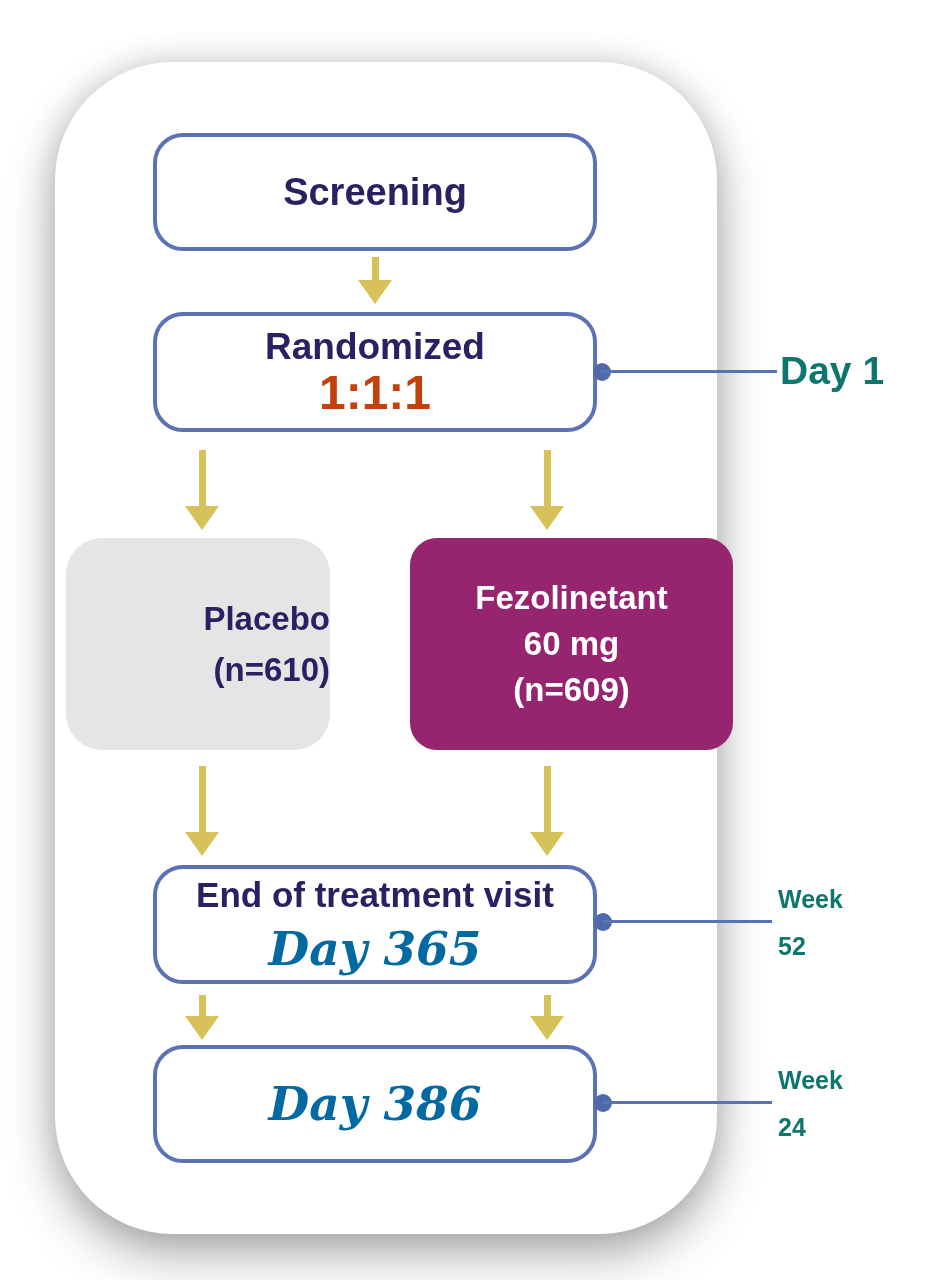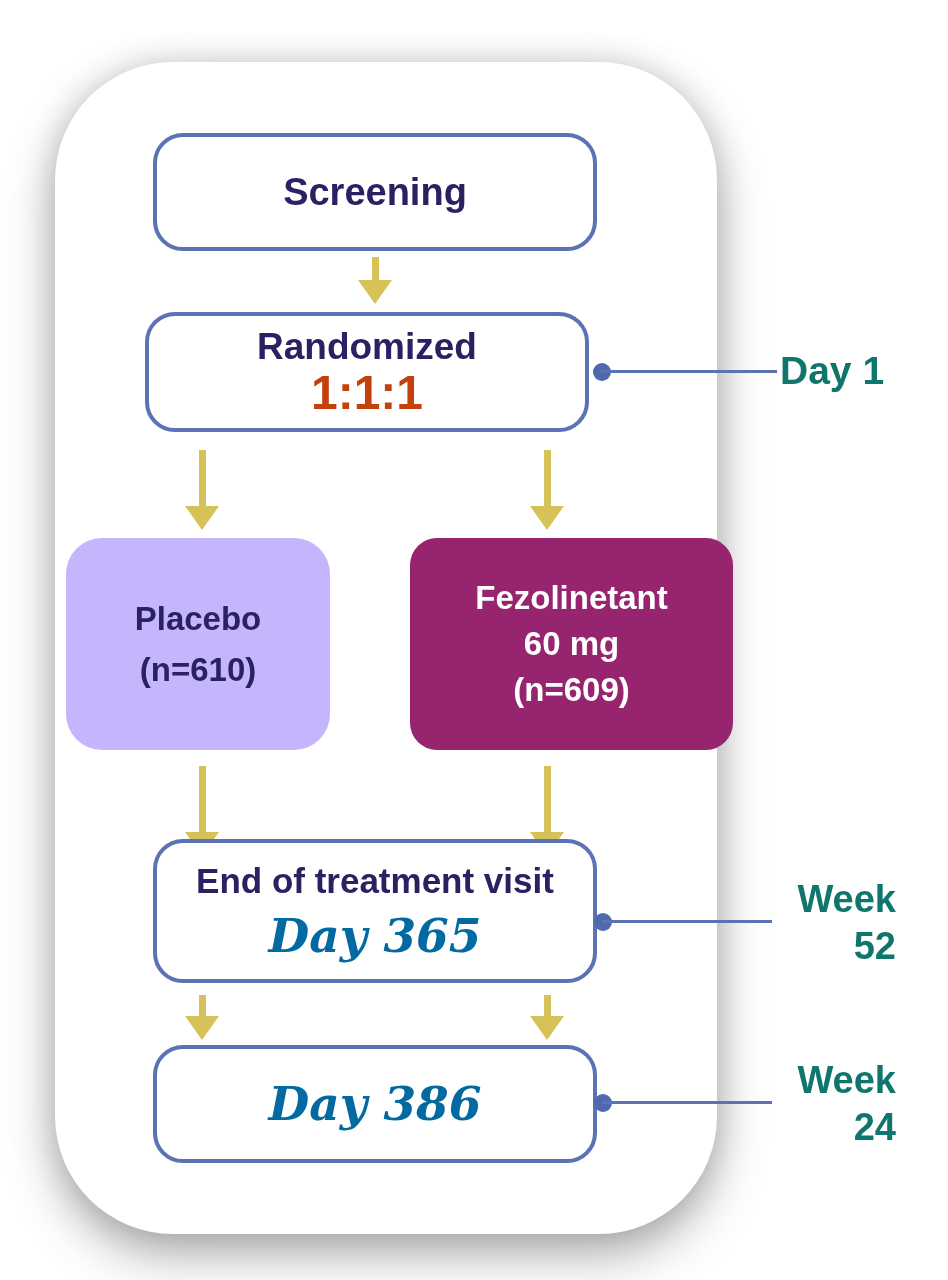--- a/index.html
+++ b/index.html
@@ -22,36 +22,36 @@
   .node {
     position:absolute; display:flex; flex-direction:column;
     align-items:center; justify-content:center; text-align:center;
   }
   .outline {
     background:#ffffff; border:4px solid #5b72b4; border-radius:30px;
   }
   .navy  { color:#2a2163; font-weight:bold; }
 
   .screening   { left:153px; top:133px; width:444px; height:118px; font-size:38px; }
-  .randomized  { left:145px; top:312px; width:444px; height:120px; }
+  .randomized  { left:153px; top:312px; width:444px; height:120px; }
   .randomized .r-label { font-size:37px; line-height:1.15; }
   .randomized .r-ratio { font-size:48px; line-height:1.05; color:#c2410c; font-weight:bold; }
 
   .placebo {
     left:66px; top:538px; width:264px; height:212px;
-    background:#c4b5fd; border-radius:36px;
-    color:#2a2163; font-weight:bold; font-size:33px; line-height:1.55;
+    background:#e5e5e5; border-radius:36px;
+    color:#2a2163; font-weight:bold; font-size:33px; line-height:1.55;align-items:flex-end;
   }
   .fezolinetant {
     left:410px; top:538px; width:323px; height:212px;
     background:#96246e; border-radius:27px;
     color:#ffffff; font-weight:bold; font-size:33px; line-height:1.4;
   }
 
-  .eot      { left:153px; top:839px;  width:444px; height:144px;gap:10px; }
+  .eot      { left:153px; top:865px;  width:444px; height:119px;gap:10px; }
   .followup { left:153px; top:1045px; width:444px; height:118px; }
   .visit-label { font-size:35px; line-height:1.1; color:#2a2163; font-weight:bold; }
   .day-italic  {
     font-family:"DejaVu Serif", serif; font-style:italic; font-weight:bold;
     font-size:47px; line-height:1.05; color:#0369a1;
   }
 
   
   .arrow { position:absolute; width:36px; display:flex; flex-direction:column; align-items:center; }
   .arrow .stem { width:7px; background:#d6c258; }
@@ -67,21 +67,21 @@
   .a3r { left:529px; top:766px; }
   .a4l { left:184px; top:995px; }  .a4l .stem, .a4r .stem { height:21px; }
   .a4r { left:529px; top:995px; }
 
   
   .dot  { position:absolute; width:18px; height:18px; border-radius:50%; background:#5069ae; }
   .cline{ position:absolute; height:3px; background:#5b72b4; }
 
   .tl-label { position:absolute; color:#0f766e; font-weight:bold; }
   .day1-label   { left:780px; top:349px; font-size:39px; line-height:44px; }
-  .week-label   { width:118px; text-align:right; font-size:38px; line-height:47px; }
+  .week-label   { width:118px; text-align:left; font-size:25px; line-height:47px; }
   .week52-label { left:778px; top:876px; }
   .week55-label { left:778px; top:1057px; }
 </style>
 </head>
 <body>
 
 <div class="stage">
 
   <div class="card"></div>
 

